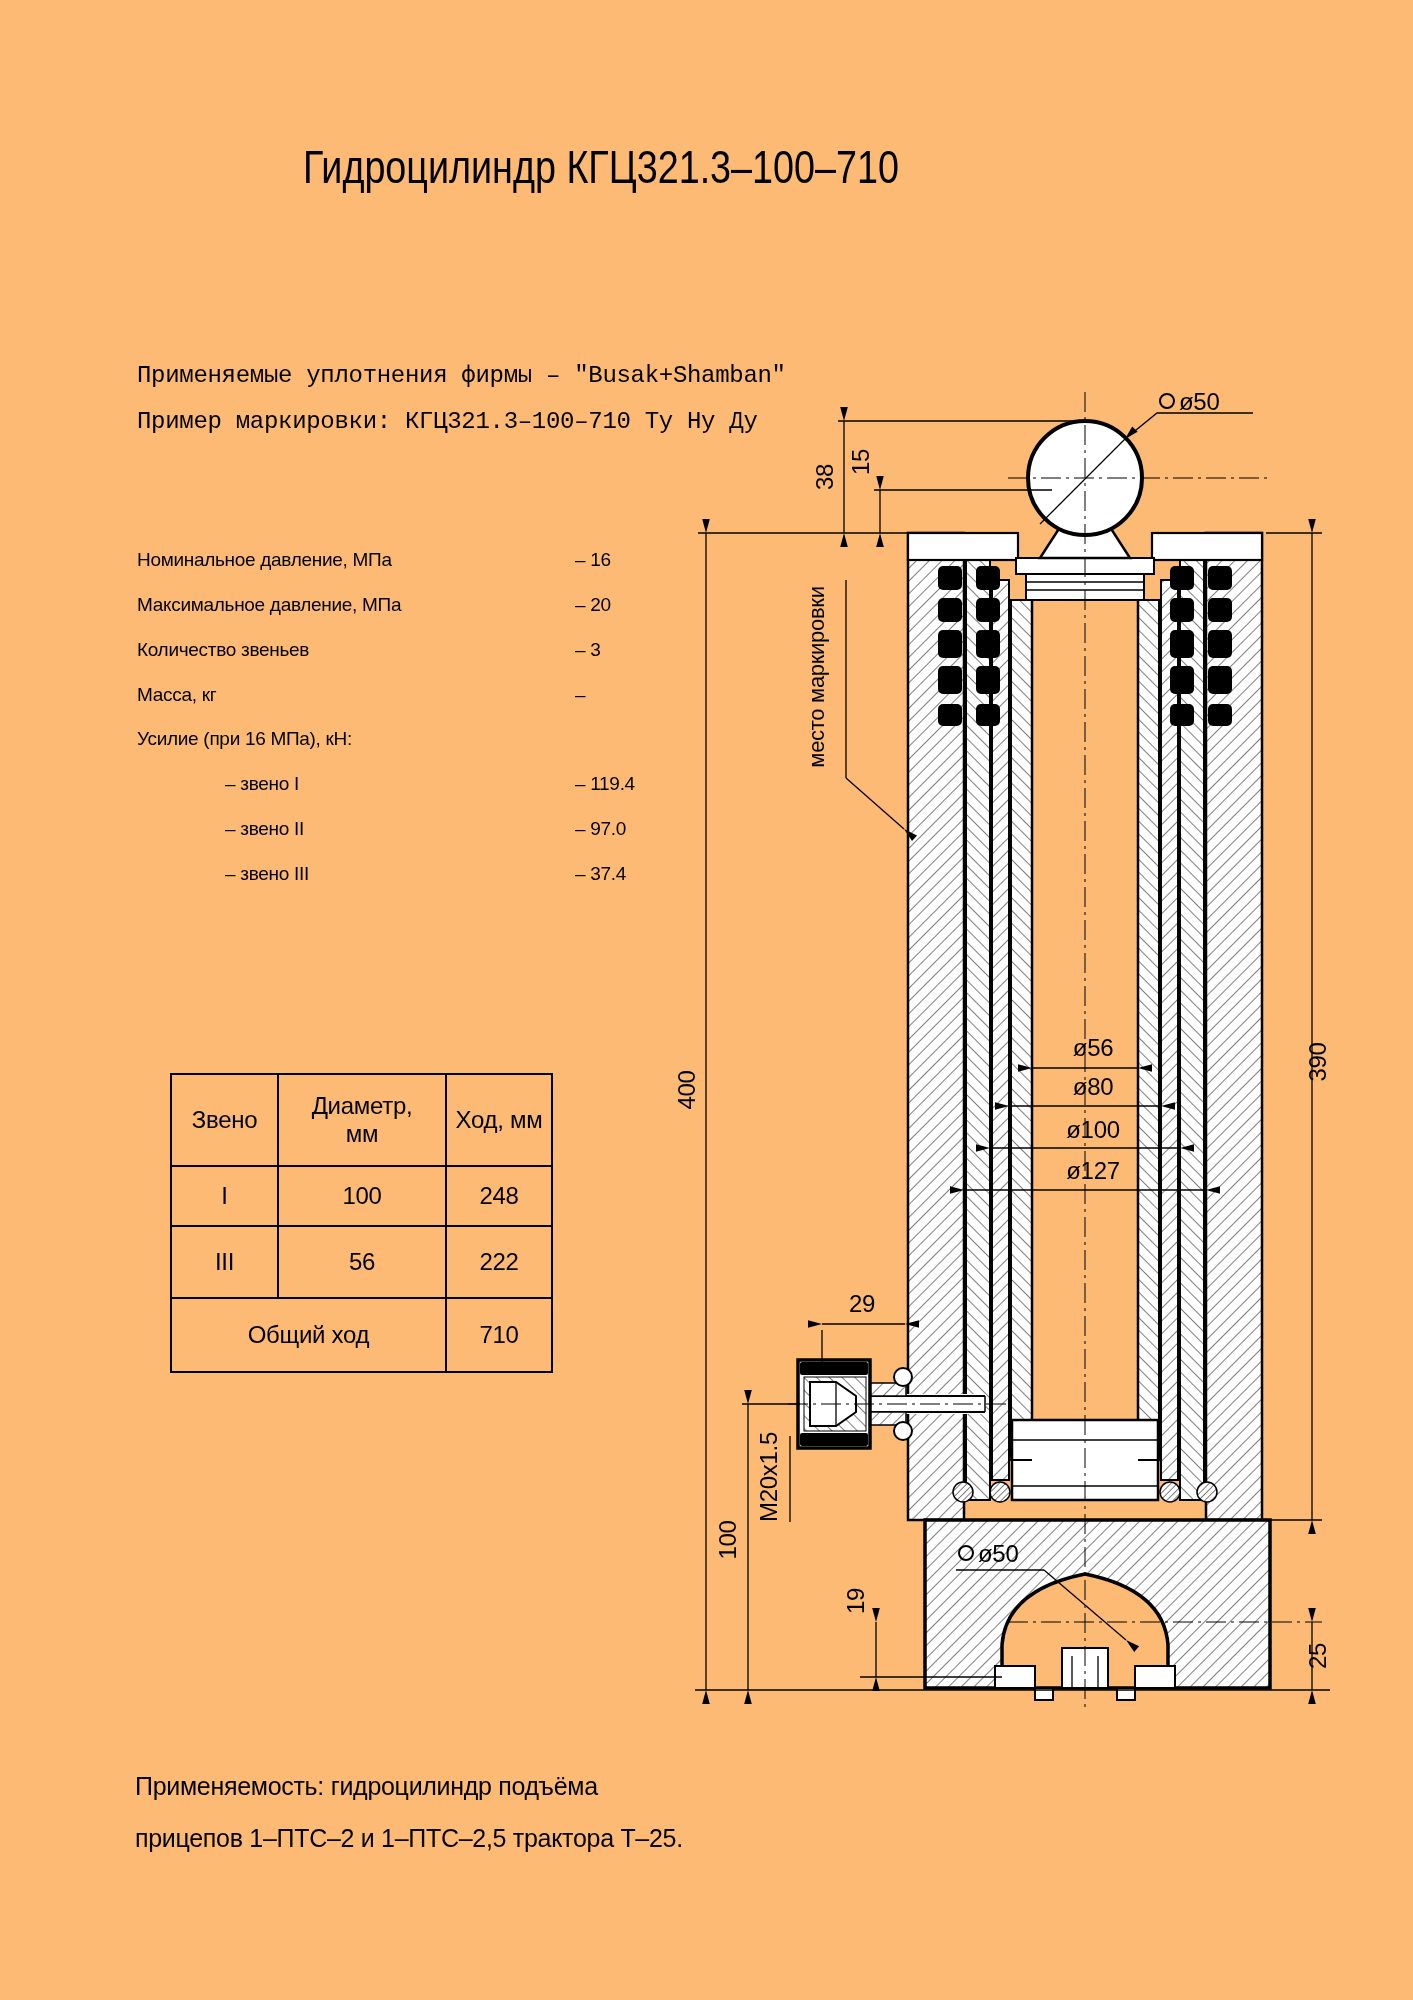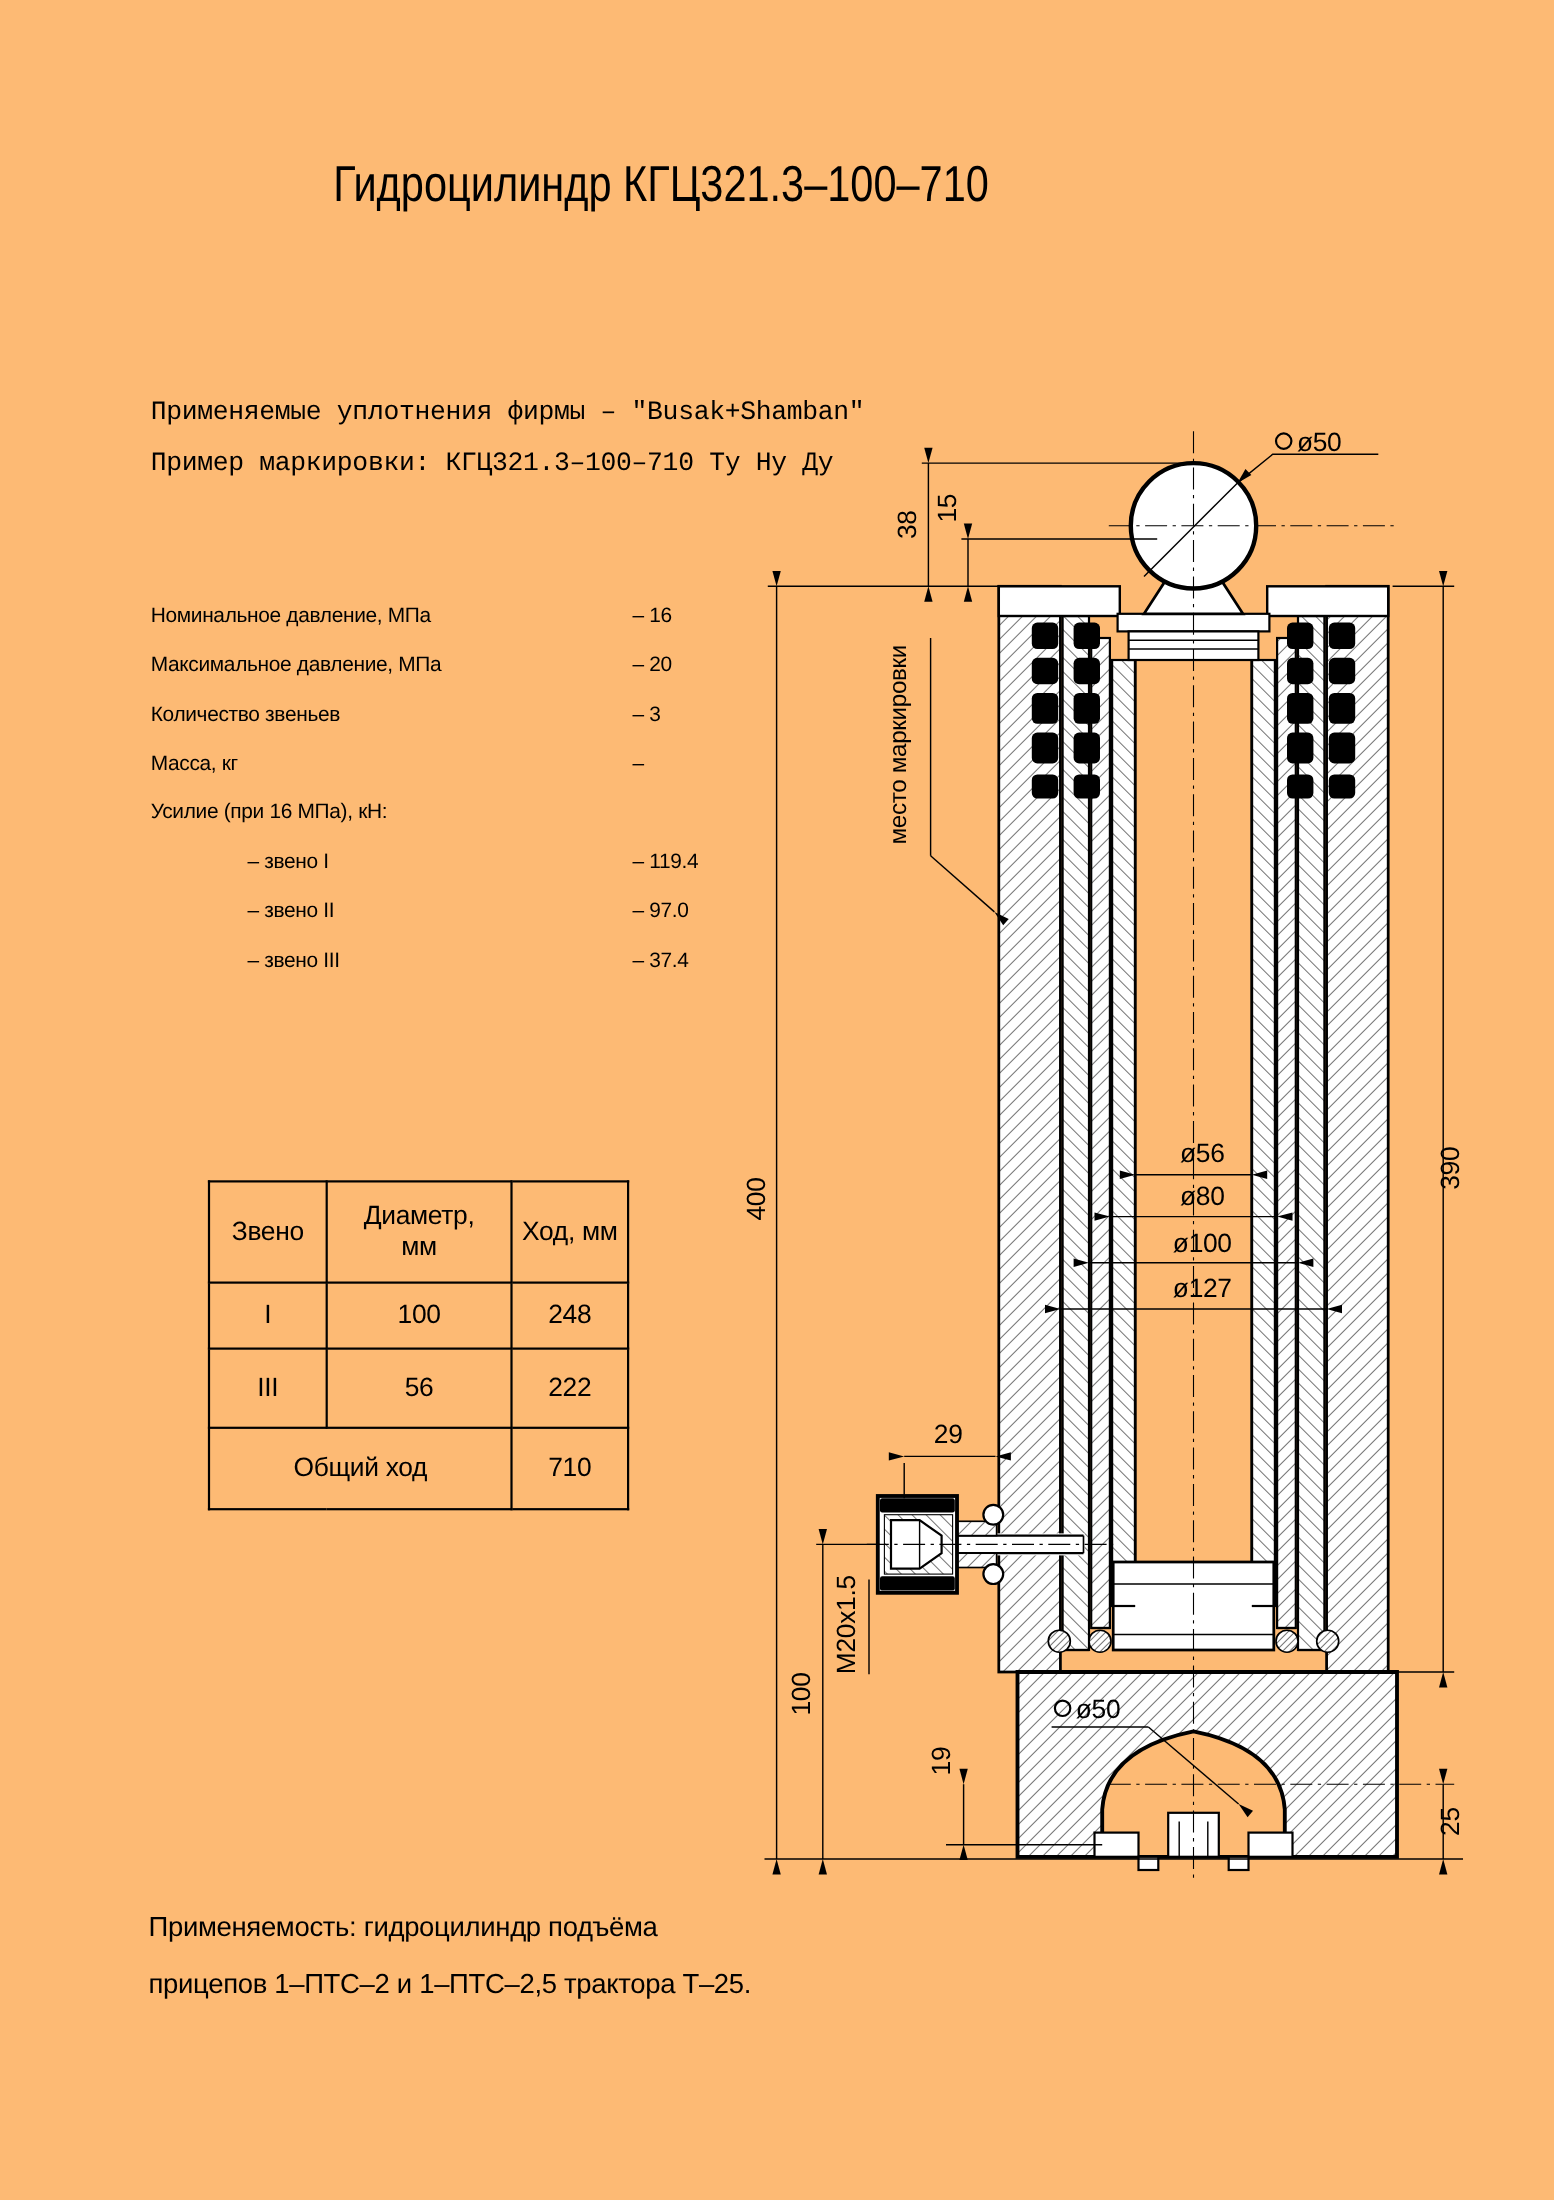--- a/index.html
+++ b/index.html
@@ -14,26 +14,26 @@
     font-size:46px;font-weight:500;white-space:nowrap;letter-spacing:0px;
     transform:scaleX(.82);transform-origin:left top;
   }
   .note{position:absolute;font-size:24px;white-space:nowrap;letter-spacing:-.3px;font-family:Liberation Mono, monospace;}
   .spec-row{position:absolute;left:137px;width:560px;height:32px;font-size:19px;white-space:nowrap;letter-spacing:-.3px;}
   .spec-row .lbl{position:absolute;left:0;}
   .spec-row.indent .lbl{left:88px;}
   .spec-row .val{position:absolute;left:438px;}
   table.spec-table{
     position:absolute;left:170px;top:1073px;border-collapse:collapse;
-    font-size:24px;letter-spacing:-.3px;table-layout:fixed;margin-left:19px;
+    font-size:24px;letter-spacing:-.3px;table-layout:fixed;
   }
   table.spec-table td{
     border:2.5px solid #000;text-align:center;vertical-align:middle;padding:0;
   }
-  .app-line{position:absolute;font-size:25px;white-space:nowrap;letter-spacing:-.3px;}
+  .app-line{position:absolute;font-size:25px;white-space:nowrap;letter-spacing:-.3px;margin-top:34px;}
   svg text{font-family:"Liberation Sans",sans-serif;font-size:24px;fill:#000;letter-spacing:-.3px;}
   svg text.small{font-size:22px;}
 </style>
 </head>
 <body>
 
 <div class="page">
 
   <div class="title">Гидроцилиндр КГЦ321.3–100–710</div>
 

